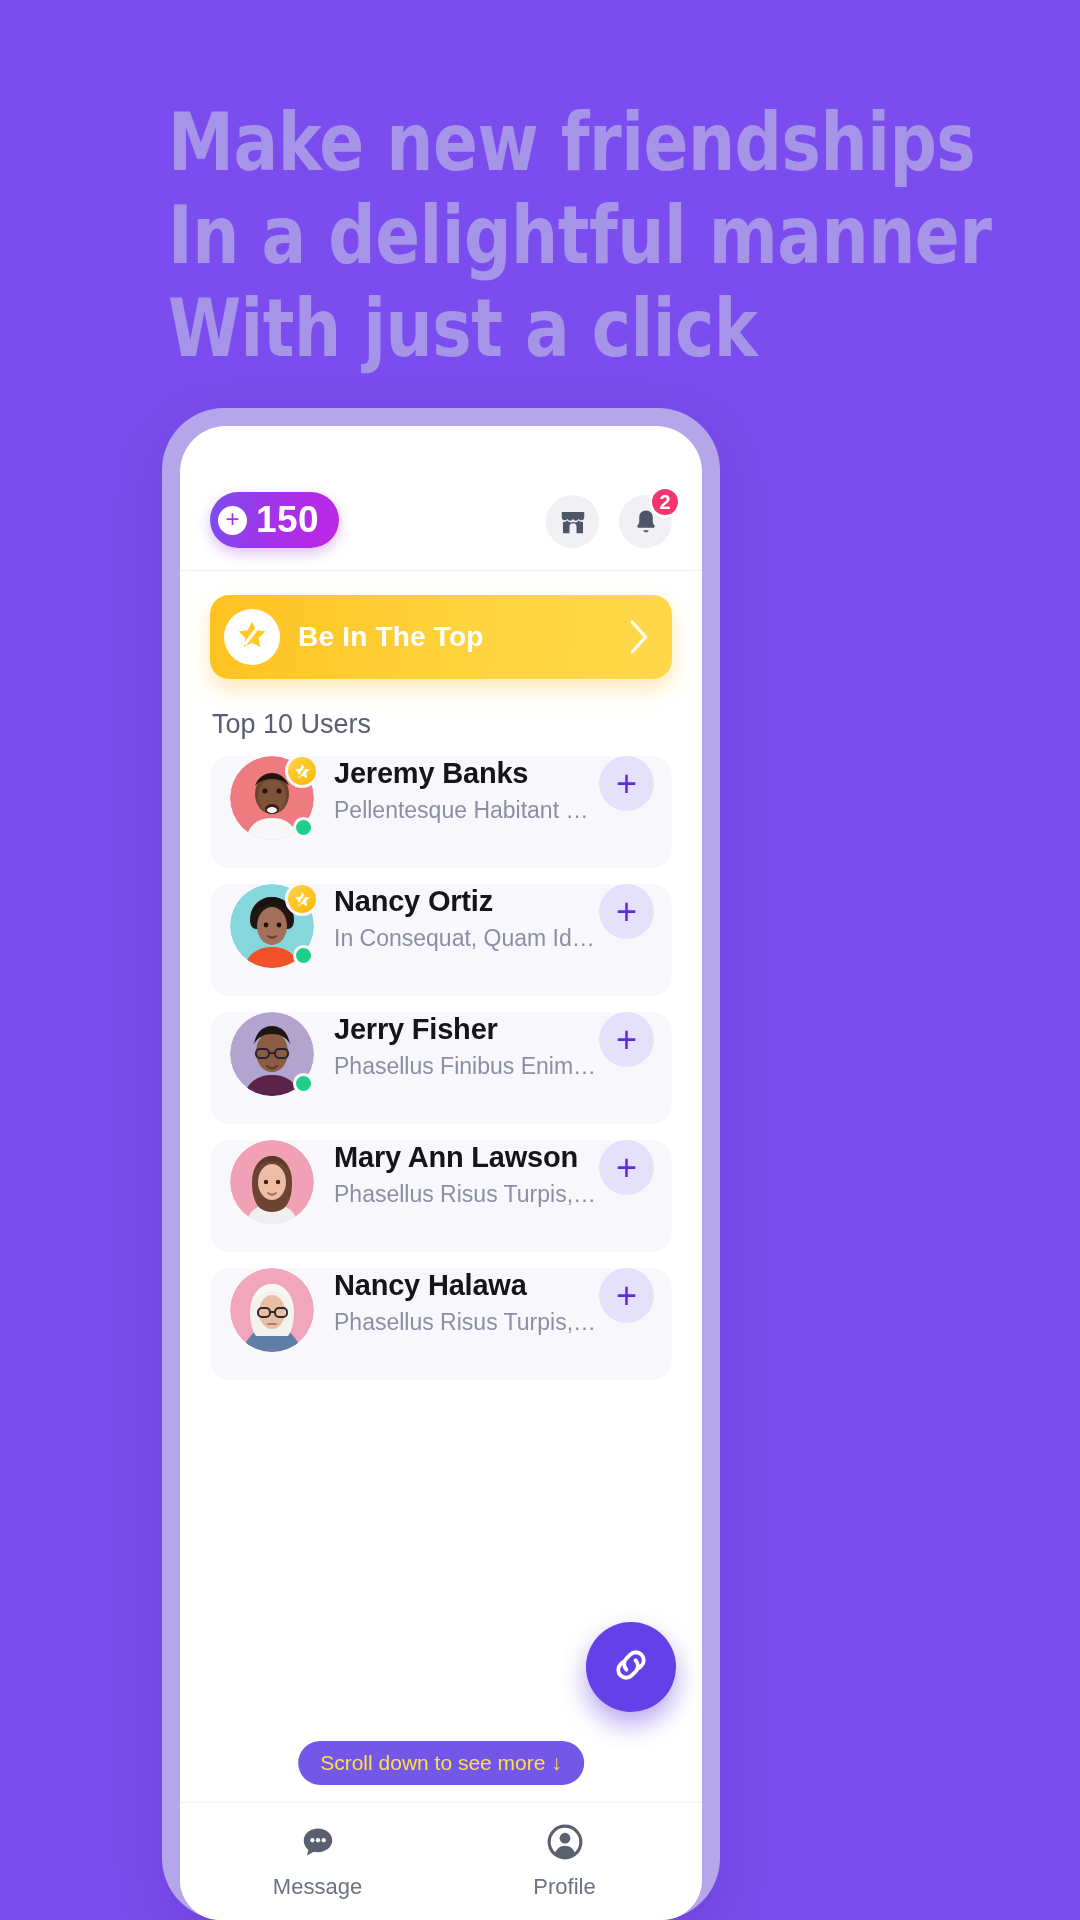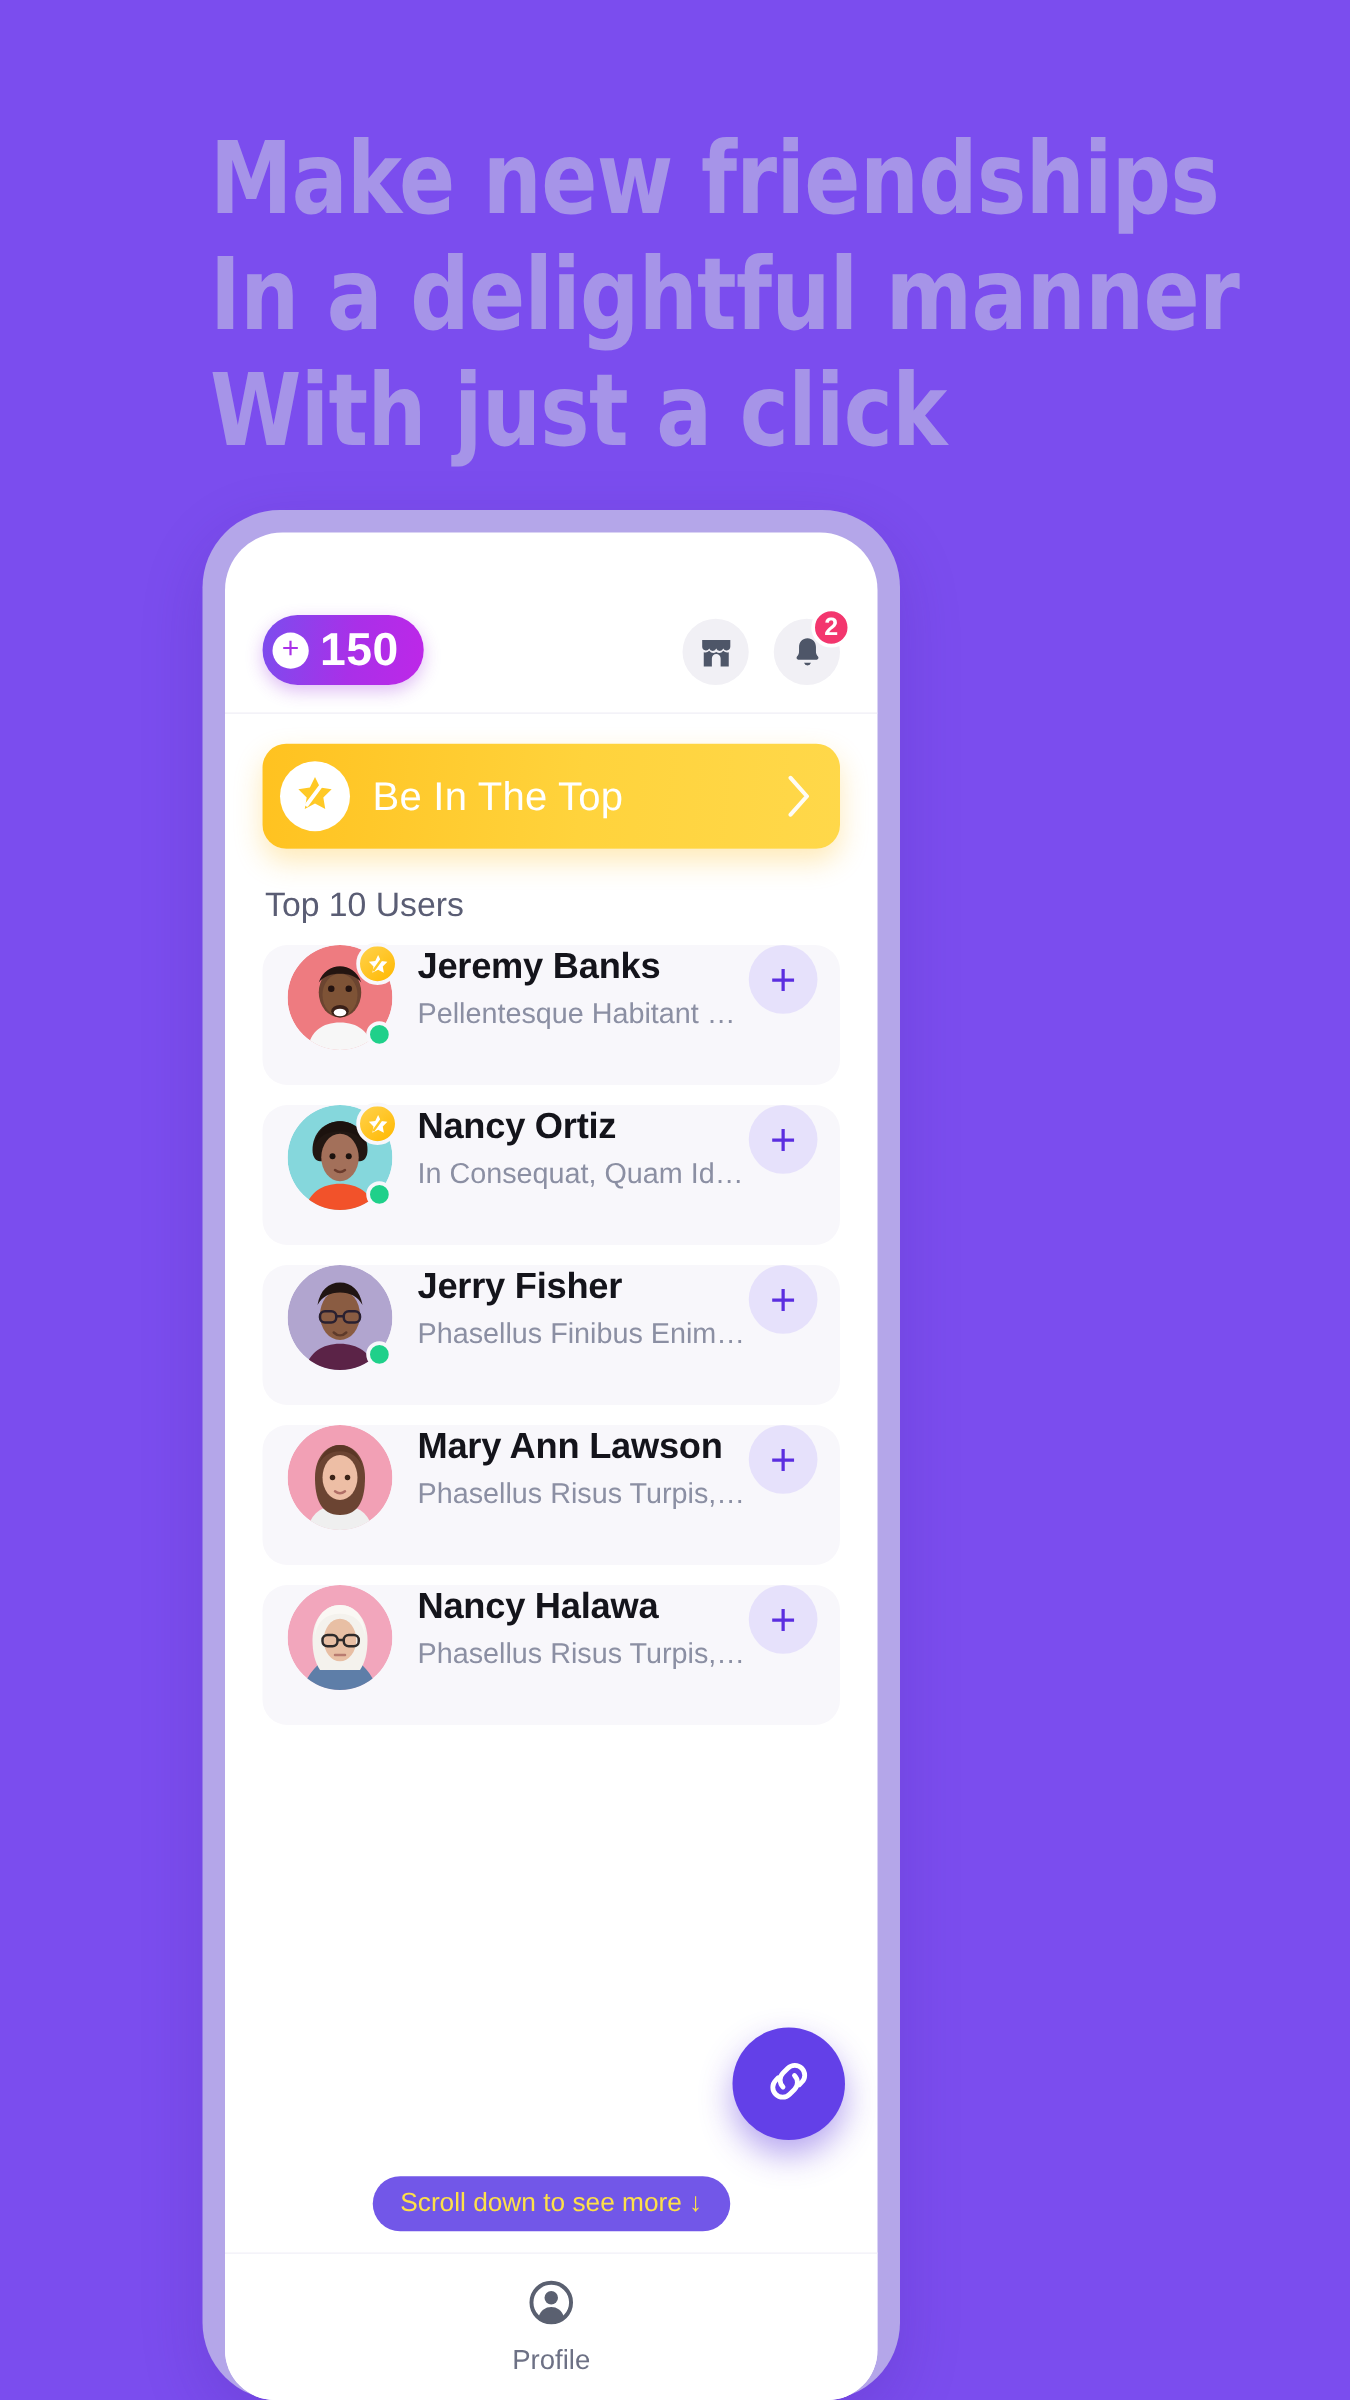--- a/index.html
+++ b/index.html
@@ -97,21 +97,21 @@
     padding:0 22px 0 14px;
     box-shadow:0 10px 22px rgba(255,190,30,0.32);
   }
   .promo-badge {
     width:56px; height:56px; border-radius:50%;
     background:#fff; display:flex; align-items:center; justify-content:center;
     flex:0 0 auto;
   }
   .promo-label {
     margin-left:18px; color:#FFFFFF;
-    font-size:32px; font-weight:400; letter-spacing:0.2px; flex:1;
+    font-size:28px; font-weight:700; letter-spacing:0.2px; flex:1;
   }
   .promo-chevron { color:#FFFFFF; opacity:0.95; display:flex; }
 
   .section-title {
     margin:30px 0 16px 2px;
     color:#5A5D74; font-size:27px; font-weight:400;
   }
 
   
   .user-list { display:flex; flex-direction:column; gap:16px; }
@@ -395,20 +395,31 @@
           </svg>
         </span>
       </div>
 
       <div class="scroll-pill">Scroll down to see more ↓</div>
 
       <div class="bottom-nav">
         <div class="nav-item">
           <span>
             <svg width="38" height="38" viewBox="0 0 24 24">
+              <path d="M12 3.4c5 0 9 3.3 9 7.5s-4 7.5-9 7.5c-.9 0-1.8-.1-2.6-.3L5 20.6l.9-3.6C4.1 15.7 3 13.5 3 10.9c0-4.2 4-7.5 9-7.5z" fill="#5A6070"></path>
+              <circle cx="8.4" cy="10.9" r="1.35" fill="#fff"></circle>
+              <circle cx="12" cy="10.9" r="1.35" fill="#fff"></circle>
+              <circle cx="15.6" cy="10.9" r="1.35" fill="#fff"></circle>
+            </svg>
+          </span>
+          <span class="nav-label">Message</span>
+        </div>
+        <div class="nav-item">
+          <span>
+            <svg width="38" height="38" viewBox="0 0 24 24">
               <circle cx="12" cy="12" r="10" fill="none" stroke="#5A6070" stroke-width="2"></circle>
               <circle cx="12" cy="9.6" r="3.4" fill="#5A6070"></circle>
               <path d="M5.6 19.2c1.1-3.2 3.5-4.9 6.4-4.9s5.3 1.7 6.4 4.9A10 10 0 0 1 12 22a10 10 0 0 1-6.4-2.8z" fill="#5A6070"></path>
             </svg>
           </span>
           <span class="nav-label">Profile</span>
         </div>
       </div>
 
     </div>

